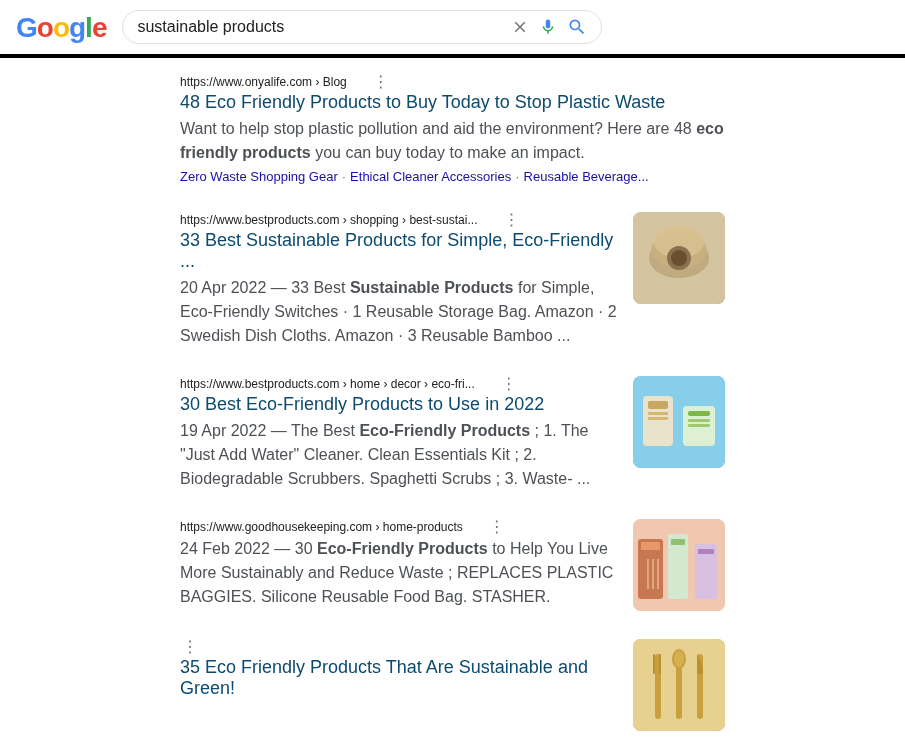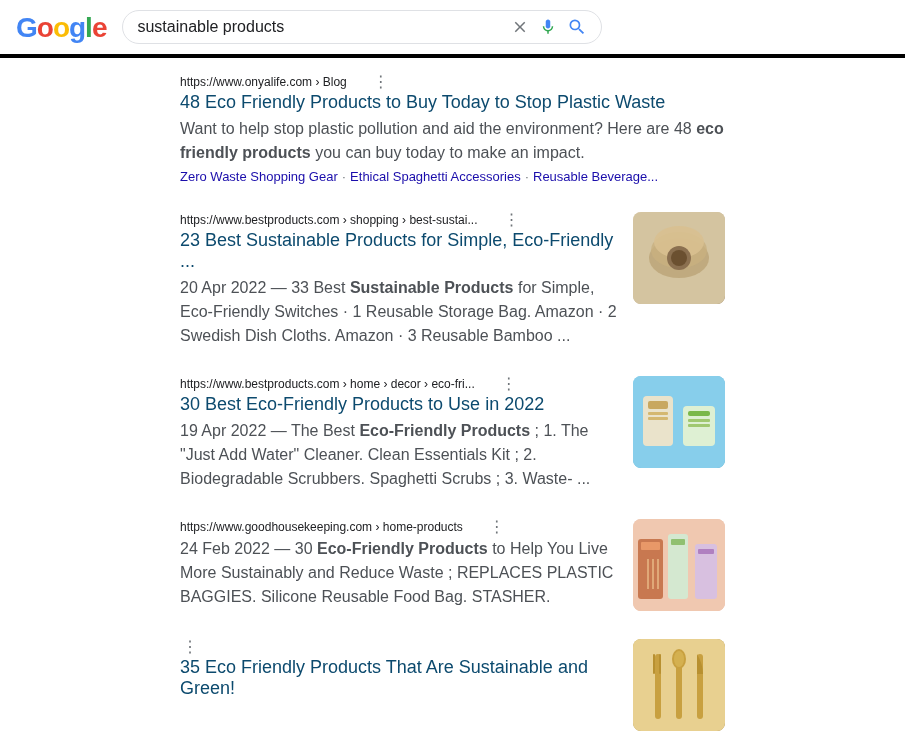--- a/index.html
+++ b/index.html
@@ -206,34 +206,34 @@
         <span class="url-text">https://www.onyalife.com › Blog</span>
         <span class="dots-btn">⋮</span>
       </div>
       <a class="result-title">48 Eco Friendly Products to Buy Today to Stop Plastic Waste</a>
       <div class="result-snippet">
         Want to help stop plastic pollution and aid the environment? Here are 48 <strong>eco friendly products</strong> you can buy today to make an impact.
       </div>
       <div class="result-links">
         <a>Zero Waste Shopping Gear</a>
         <span class="sep">·</span>
-        <a>Ethical Spaghetti Accessories</a>
+        <a>Ethical Cleaner Accessories</a>
         <span class="sep">·</span>
         <a>Reusable Beverage...</a>
       </div>
     </div>
   </div>
 
   <div class="result-item">
     <div class="result-content">
       <div class="result-url">
         <span class="url-text">https://www.bestproducts.com › shopping › best-sustai...</span>
         <span class="dots-btn">⋮</span>
       </div>
-      <a class="result-title">23 Best Sustainable Products for Simple, Eco-Friendly ...</a>
+      <a class="result-title">33 Best Sustainable Products for Simple, Eco-Friendly ...</a>
       <div class="result-snippet">
         20 Apr 2022 — 33 Best <strong>Sustainable Products</strong> for Simple, Eco-Friendly Switches · 1 Reusable Storage Bag. Amazon · 2 Swedish Dish Cloths. Amazon · 3 Reusable Bamboo ...
       </div>
     </div>
     <div class="result-thumbnail thumb-1">
       <svg class="thumb-svg" viewBox="0 0 92 92" xmlns="http://www.w3.org/2000/svg">
         <rect width="92" height="92" fill="#d4c4a0"></rect>
         <ellipse cx="46" cy="46" rx="30" ry="20" fill="#b8a070" opacity="0.7"></ellipse>
         <ellipse cx="46" cy="38" rx="28" ry="18" fill="#c8b080" opacity="0.8"></ellipse>
         <ellipse cx="46" cy="30" rx="25" ry="16" fill="#d8c090" opacity="0.9"></ellipse>

